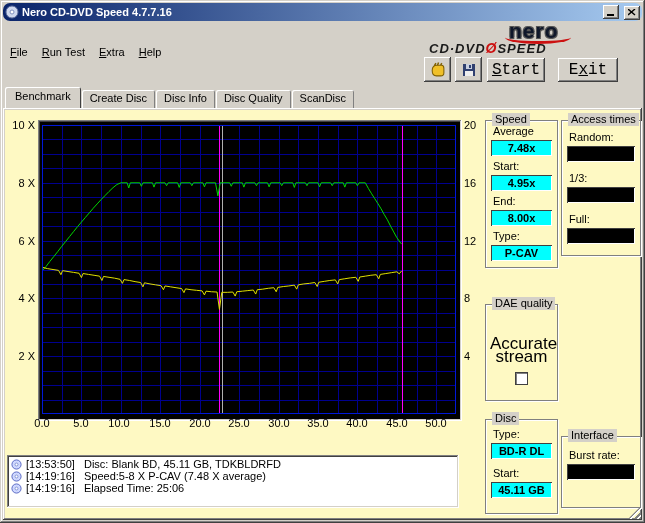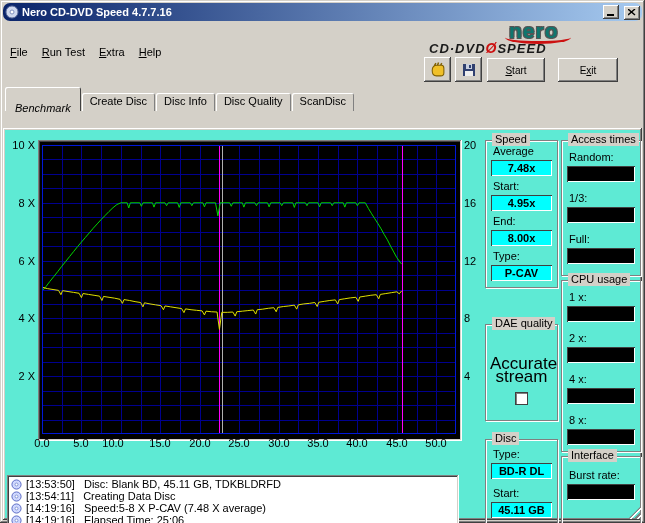--- a/index.html
+++ b/index.html
@@ -21,55 +21,55 @@
     box-shadow: inset -1px -1px 0 #404040, inset 1px 1px 0 #ffffff,
                 inset -2px -2px 0 #808080, inset 2px 2px 0 #d4d0c8; }
   .min-glyph { display:block; width:7px; height:2px; background:#000; margin-top:7px; }
 
   .menubar { position:absolute; left:3px; top:22px; height:18px; right:220px;
     display:flex; align-items:center; }
   .menu-item { padding:2px 7px; white-space:nowrap;margin-top:42px; }
 
   .logo { position:absolute; right:6px; top:23px; width:212px; height:33px; }
   .nero-brand { position:absolute; left:82px; top:-4px; font-weight:bold; font-size:21px;
-    letter-spacing:1px; color:#0f766e;
+    letter-spacing:1px; color:#0f172a;
     text-shadow:-1px -1px 0 #555,1px -1px 0 #555,-1px 1px 0 #555,1px 1px 0 #555; }
   .nero-swoosh { position:absolute; left:78px; top:8px; width:66px; height:13px;
     border-bottom:3px solid #cc1111; border-radius:50%; }
   .logo-product { position:absolute; left:2px; bottom:0; width:100%; font-style:italic;
     font-weight:bold; font-size:13px; letter-spacing:1px; color:#1a1a1a; white-space:nowrap; }
   .logo-slash { color:#cc1111; font-size:14px; }
 
   .combo { position:absolute; left:130px; top:59px; width:286px; height:20px; background:#fff; }
   .combo-text { position:absolute; left:5px; top:3px; white-space:pre; }
   .combo-arrow-btn { position:absolute; right:2px; top:2px; bottom:2px; width:16px;
     background:#d4d0c8; display:flex; align-items:center; justify-content:center;
     box-shadow: inset -1px -1px 0 #404040, inset 1px 1px 0 #ffffff; }
   .arrow-down { width:0; height:0; border:4px solid transparent; border-top:4px solid #000; margin-top:4px; }
 
   .toolbtn { position:absolute; top:57px; width:27px; height:25px; background:#d4d0c8; border:none;
     display:flex; align-items:center; justify-content:center;
     box-shadow: inset -1px -1px 0 #404040, inset 1px 1px 0 #ffffff,
                 inset -2px -2px 0 #808080, inset 2px 2px 0 #d4d0c8; }
   .pushbtn { position:absolute; top:58px; height:24px; background:#d4d0c8; border:none;
-    font-family:Liberation Sans, sans-serif; font-size:10px;
+    font-family:Liberation Mono, monospace; font-size:16px;
     box-shadow: inset -1px -1px 0 #404040, inset 1px 1px 0 #ffffff,
                 inset -2px -2px 0 #808080, inset 2px 2px 0 #d4d0c8; }
 
   .tabs { position:absolute; left:5px; top:87px; height:21px; white-space:nowrap; z-index:2; }
   .tab { display:inline-block; height:18px; line-height:17px; padding:0 8px; background:#d4d0c8;
     vertical-align:bottom; position:relative; top:0;
     box-shadow: inset 1px 1px 0 #ffffff, inset -1px 0 0 #808080;
     border-top-left-radius:2px; border-top-right-radius:2px; margin-right:1px; }
-  .tab.active { height:21px; line-height:19px; padding:12px 10px; z-index:3;
-    box-shadow: inset 1px 1px 0 #ffffff, inset -1px 0 0 #404040; font-style: italic; }
-
-  .tabpage { position:absolute; left:3px; top:108px; right:3px; bottom:3px; background:#5eead4;
+  .tab.active { height:21px; line-height:19px; padding:0 10px; z-index:3;
+    box-shadow: inset 1px 1px 0 #ffffff, inset -1px 0 0 #404040; }
+
+  .tabpage { position:absolute; left:3px; top:108px; right:3px; bottom:3px; background:#fef9c3;
     box-shadow: inset -1px -1px 0 #404040, inset 1px 1px 0 #ffffff,
-                inset -2px -2px 0 #808080, inset 2px 2px 0 #d4d0c8; margin-top: 20px; }
+                inset -2px -2px 0 #808080, inset 2px 2px 0 #d4d0c8; }
 
   .chartbox { position:absolute; left:35px; top:12px; width:424px; height:301px; background:#000; }
   #chart-svg { position:absolute; left:4px; top:5px; }
   .axis-overlay { position:absolute; inset:0; pointer-events:none; }
   .ylab  { position:absolute; left:0;  width:32px; text-align:right; font-size:11px; }
   .ylab-r{ position:absolute; left:461px; width:26px; text-align:left; font-size:11px; }
   .xlab  { position:absolute; top:309px; width:34px; text-align:center; font-size:11px; }
 
   .groupbox { position:absolute; border:1px solid #808080;
     box-shadow: inset 1px 1px 0 #ffffff, 1px 1px 0 #ffffff; }
@@ -217,21 +217,21 @@
         <div class="ylab" style="top:69px">8 X</div>
         <div class="ylab-r" style="top:69px">16</div>
         <div class="ylab" style="top:127px">6 X</div>
         <div class="ylab-r" style="top:127px">12</div>
         <div class="ylab" style="top:184px">4 X</div>
         <div class="ylab-r" style="top:184px">8</div>
         <div class="ylab" style="top:242px">2 X</div>
         <div class="ylab-r" style="top:242px">4</div>
         <div class="xlab" style="left:22px">0.0</div>
         <div class="xlab" style="left:61px">5.0</div>
-        <div class="xlab" style="left:93px">10.0</div>
+        <div class="xlab" style="left:99px">10.0</div>
         <div class="xlab" style="left:140px">15.0</div>
         <div class="xlab" style="left:180px">20.0</div>
         <div class="xlab" style="left:219px">25.0</div>
         <div class="xlab" style="left:259px">30.0</div>
         <div class="xlab" style="left:298px">35.0</div>
         <div class="xlab" style="left:337px">40.0</div>
         <div class="xlab" style="left:377px">45.0</div>
         <div class="xlab" style="left:416px">50.0</div>
       </div>
 
@@ -250,31 +250,20 @@
     <div class="groupbox wide" style="left:558px;top:12px;width:80px;height:136px;">
       <span class="gb-title">Access times</span>
       <div class="gb-label">Random:</div>
       <div class="valbox blackbox"></div>
       <div class="gb-label">1/3:</div>
       <div class="valbox blackbox"></div>
       <div class="gb-label">Full:</div>
       <div class="valbox blackbox"></div>
     </div>
 
-    <div class="groupbox wide" style="left:558px;top:152px;width:80px;height:172px;">
-      <span class="gb-title">CPU usage</span>
-      <div class="gb-label">1 x:</div>
-      <div class="valbox blackbox"></div>
-      <div class="gb-label">2 x:</div>
-      <div class="valbox blackbox"></div>
-      <div class="gb-label">4 x:</div>
-      <div class="valbox blackbox"></div>
-      <div class="gb-label">8 x:</div>
-      <div class="valbox blackbox"></div>
-    </div>
 
     <div class="groupbox" style="left:482px;top:196px;width:73px;height:97px;">
       <span class="gb-title">DAE quality</span>
       <div class="dae-text">Accurate stream</div>
       <div class="checkbox"></div>
     </div>
 
     <div class="groupbox" style="left:482px;top:311px;width:73px;height:95px;">
       <span class="gb-title">Disc</span>
       <div class="gb-label" style="margin-top:8px;">Type:</div>
@@ -290,28 +279,20 @@
     </div>
 
     <div class="logbox sunken">
       <div class="log-row">
         <svg width="11" height="11" viewBox="0 0 12 12">
             <circle cx="6" cy="6" r="5" fill="#cfd8ff" stroke="#5060c0"></circle>
             <circle cx="6" cy="6" r="1.6" fill="#fff" stroke="#8090d0"></circle>
           </svg>
         <span class="log-time">[13:53:50]</span>
         <span class="log-text">Disc: Blank BD, 45.11 GB, TDKBLDRFD</span>
-      </div>
-      <div class="log-row">
-        <svg width="11" height="11" viewBox="0 0 12 12">
-            <circle cx="6" cy="6" r="5" fill="#cfd8ff" stroke="#5060c0"></circle>
-            <circle cx="6" cy="6" r="1.6" fill="#fff" stroke="#8090d0"></circle>
-          </svg>
-        <span class="log-time">[13:54:11]</span>
-        <span class="log-text">Creating Data Disc</span>
       </div>
       <div class="log-row">
         <svg width="11" height="11" viewBox="0 0 12 12">
             <circle cx="6" cy="6" r="5" fill="#cfd8ff" stroke="#5060c0"></circle>
             <circle cx="6" cy="6" r="1.6" fill="#fff" stroke="#8090d0"></circle>
           </svg>
         <span class="log-time">[14:19:16]</span>
         <span class="log-text">Speed:5-8 X P-CAV (7.48 X average)</span>
       </div>
       <div class="log-row">

